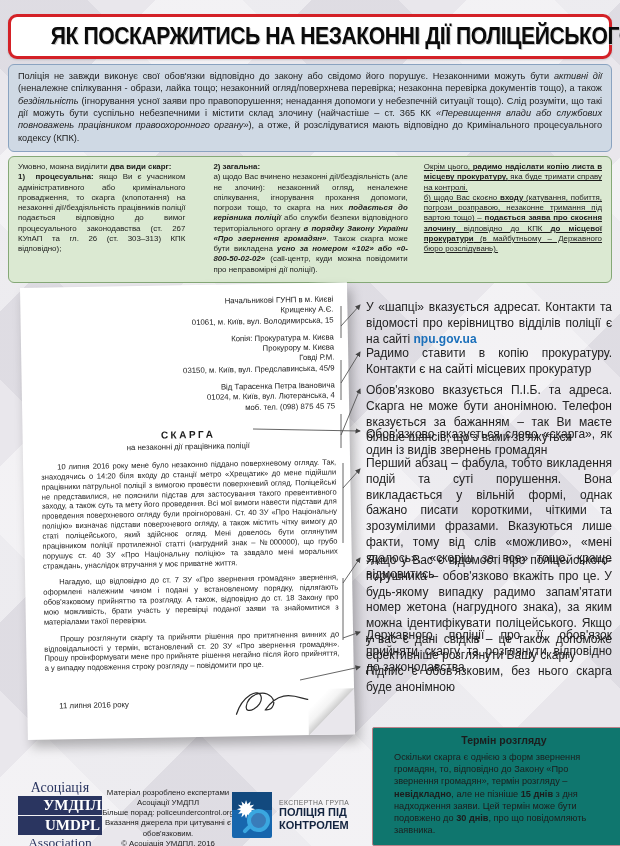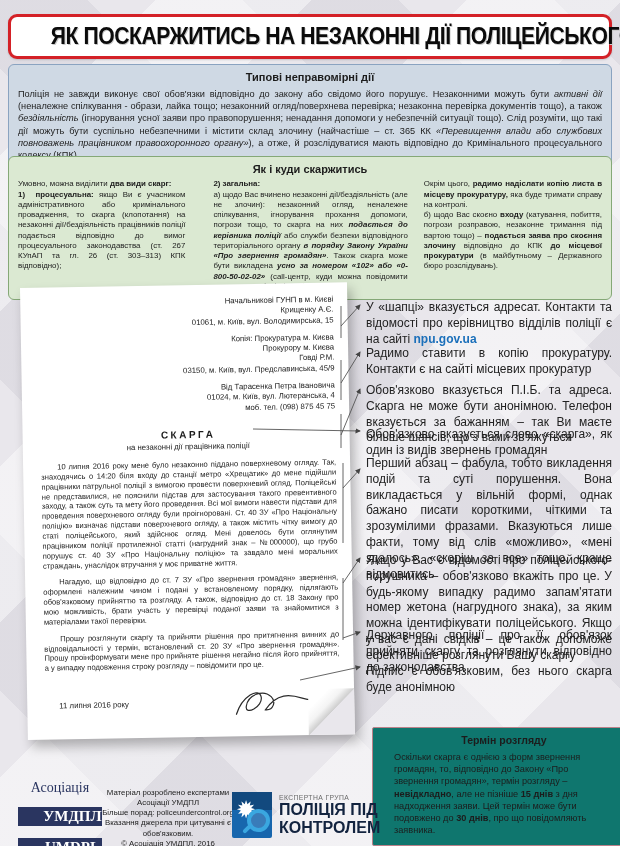--- a/index.html
+++ b/index.html
@@ -16,21 +16,21 @@
   .title-bar{left:8px;top:14px;width:598px;background:#ffffff;border:3px solid #d42127;
     border-radius:9px;text-align:center;padding:5px 0 6px;box-shadow:0 1px 2px rgba(0,0,0,.15);}
   .title-text{display:inline-block;transform:scaleX(.88);transform-origin:center;white-space:nowrap;
     font-weight:bold;font-size:24px;letter-spacing:-.5px;color:#0b0b0b;text-shadow:1px 1px 0 #c9c9c9;}
   
   .info-box{left:8px;width:584px;border-radius:6px;padding:5px 9px 7px;text-align:justify;}
   .box-blue{top:64px;background:#cfd9e4;border:1px solid #8aa3c0;font-size:9.2px;line-height:1.34;}
   .box-green{top:156px;background:#dbe9d2;border:1px solid #85a877;font-size:7.9px;line-height:1.3;}
   .box-title{text-align:center;font-weight:bold;font-size:11px;margin:0 0 3px;}
   .cols{display:flex;gap:16px;}
-  .col1{width:31%;} .col2{width:36%;margin-left:12px;} .col3{width:33%;}
+  .col1{width:31%;} .col2{width:36%;margin-left:12px;} .col3{width:33%;text-decoration:underline;}
   
   .sheet{left:20px;top:288px;width:327px;height:452px;background:#ffffff;
     transform:rotate(-1deg);transform-origin:top left;
     box-shadow:4px 7px 12px rgba(0,0,0,.28);
     padding:12px 14px 0 18px;box-sizing:border-box;font-size:7.6px;line-height:1.3;}
   .sheet::after{content:"";position:absolute;right:0;bottom:0;width:46px;height:46px;
     background:linear-gradient(315deg,#e9e7ec 0 49%,#cfcfcf 50%,#f4f4f4 62%,#ffffff 78%);}
   .addr{ text-align:right;margin:0 0 7px;font-size:7.8px;line-height:1.32;}
   .letter-title{text-align:center;font-size:10px;font-weight:bold;letter-spacing:2.5px;margin:14px 0 1px;}
   .letter-subtitle{text-align:center;font-size:7.8px;margin:0 0 8px;}
@@ -44,48 +44,46 @@
   .connectors{left:0;top:288px;pointer-events:none;}
   
   .box-pink{left:372px;top:727px;width:220px;background:#0f766e;border:1px solid #bb8189;
     border-radius:2px;padding:6px 21px 8px;font-size:9.2px;line-height:1.33;text-align:left;}
   .box-pink .box-title{font-size:10.5px;}
   
   .umdpl{left:14px;top:780px;width:92px;text-align:center;
     font-family:"Liberation Serif","DejaVu Serif",serif;color:#2a3560;}
   .umdpl .serif-line{font-size:14px;line-height:1.1;}
   .umdpl .block{background:#2a3560;color:#ffffff;font-size:15px;font-weight:bold;
-    line-height:1.25;margin:12px 4px;padding-left:25px;}
+    line-height:1.25;margin:1px 4px;padding-left:25px;}
   .credits{left:102px;top:788px;width:132px;text-align:center;font-size:7.8px;line-height:1.3;color:#222;}
   .eg-logo{left:232px;top:792px;display:flex;align-items:center;gap:7px;}
   .eg-badge{position:relative;width:40px;height:46px;background:#1766ad;border-radius:2px;}
   .eg-badge::before{content:"";position:absolute;left:0;top:0;width:40px;height:18px;background:#12497e;}
   .eg-star{position:absolute;left:4px;top:6px;color:#ffffff;font-size:24px;line-height:1;
     font-family:"DejaVu Sans",sans-serif;}
   .eg-lens{position:absolute;right:2px;bottom:6px;width:15px;height:15px;border:4px solid #3aa7e0;
     border-radius:50%;background:rgba(255,255,255,.15);}
   .eg-lens::after{content:"";position:absolute;left:-9px;top:14px;width:10px;height:4px;background:#3aa7e0;
     transform:rotate(135deg);border-radius:2px;}
   .eg-text .l1{font-size:6.8px;color:#6a6a6a;letter-spacing:.4px;}
-  .eg-text .l2{font-size:16px;font-weight:bold;color:#12233f;line-height:1.12;}
+  .eg-text .l2{font-size:11px;font-weight:bold;color:#12233f;line-height:1.12;}
 </style>
 </head>
 <body>
 
 <div class="abs title-bar">
   <span class="title-text">ЯК ПОСКАРЖИТИСЬ НА НЕЗАКОННІ ДІЇ ПОЛІЦЕЙСЬКОГО</span>
 </div>
 
 <div class="abs info-box box-blue">
-  <div class="box-title">Типові неправомірні дії</div>
   <div>Поліція не завжди виконує свої обов'язки відповідно до закону або свідомо його порушує. Незаконними можуть бути <i>активні дії</i> (неналежне спілкування - образи, лайка тощо; незаконний огляд/поверхнева перевірка; незаконна перевірка документів тощо), а також <i>бездіяльність</i> (ігнорування усної заяви про правопорушення; ненадання допомоги у небезпечній ситуації тощо). Слід розуміти, що такі дії можуть бути суспільно небезпечними і містити склад злочину (найчастіше – ст. 365 КК <i>«Перевищення влади або службових повноважень працівником правоохоронного органу»</i>), а отже, й розслідуватися мають відповідно до Кримінального процесуального кодексу (КПК).</div>
 </div>
 
 <div class="abs info-box box-green">
-  <div class="box-title">Як і куди скаржитись</div>
   <div class="cols">
     <div class="col1">Умовно, можна виділити <b>два види скарг:</b><br><b>1)&nbsp;&nbsp;процесуальна:</b> якщо Ви є учасником адміністративного або кримінального провадження, то скарга (клопотання) на незаконні дії/бездіяльність працівників поліції подається відповідно до вимог процесуального законодавства (ст. 267 КУпАП та гл. 26 (ст. 303–313) КПК відповідно);</div>
     <div class="col2"><b>2) загальна:</b><br>а) щодо Вас вчинено незаконні дії/бездіяльність (але не злочин): незаконний огляд, неналежне спілкування, ігнорування прохання допомоги, погрози тощо, то скарга на них <b><i>подається до керівника поліції</i></b> або служби безпеки відповідного територіального органу <b><i>в порядку Закону України «Про звернення громадян»</i></b>. Також скарга може бути викладена <b><i>усно за номером «102» або «0-800-50-02-02»</i></b> (call-центр, куди можна повідомити про неправомірні дії поліції).</div>
     <div class="col3">Окрім цього, <b>радимо надіслати копію листа в місцеву прокуратуру,</b> яка буде тримати справу на контролі.<br>б) щодо Вас скоєно <b>входу</b> (катування, побиття, погрози розправою, незаконне тримання під вартою тощо) – <b>подається заява про скоєння злочину</b> відповідно до КПК <b>до місцевої прокуратури</b> (в майбутньому – Державного бюро розслідувань).</div>
   </div>
 </div>
 
 <div class="abs sheet">
   <div class="addr">Начальникові ГУНП в м. Києві<br>Крищенку А.Є.<br>01061, м. Київ, вул. Володимирська, 15</div>
   <div class="addr">Копія: Прокуратура м. Києва<br>Прокурору м. Києва<br>Говді Р.М.<br>03150, м. Київ, вул. Предславинська, 45/9</div>

